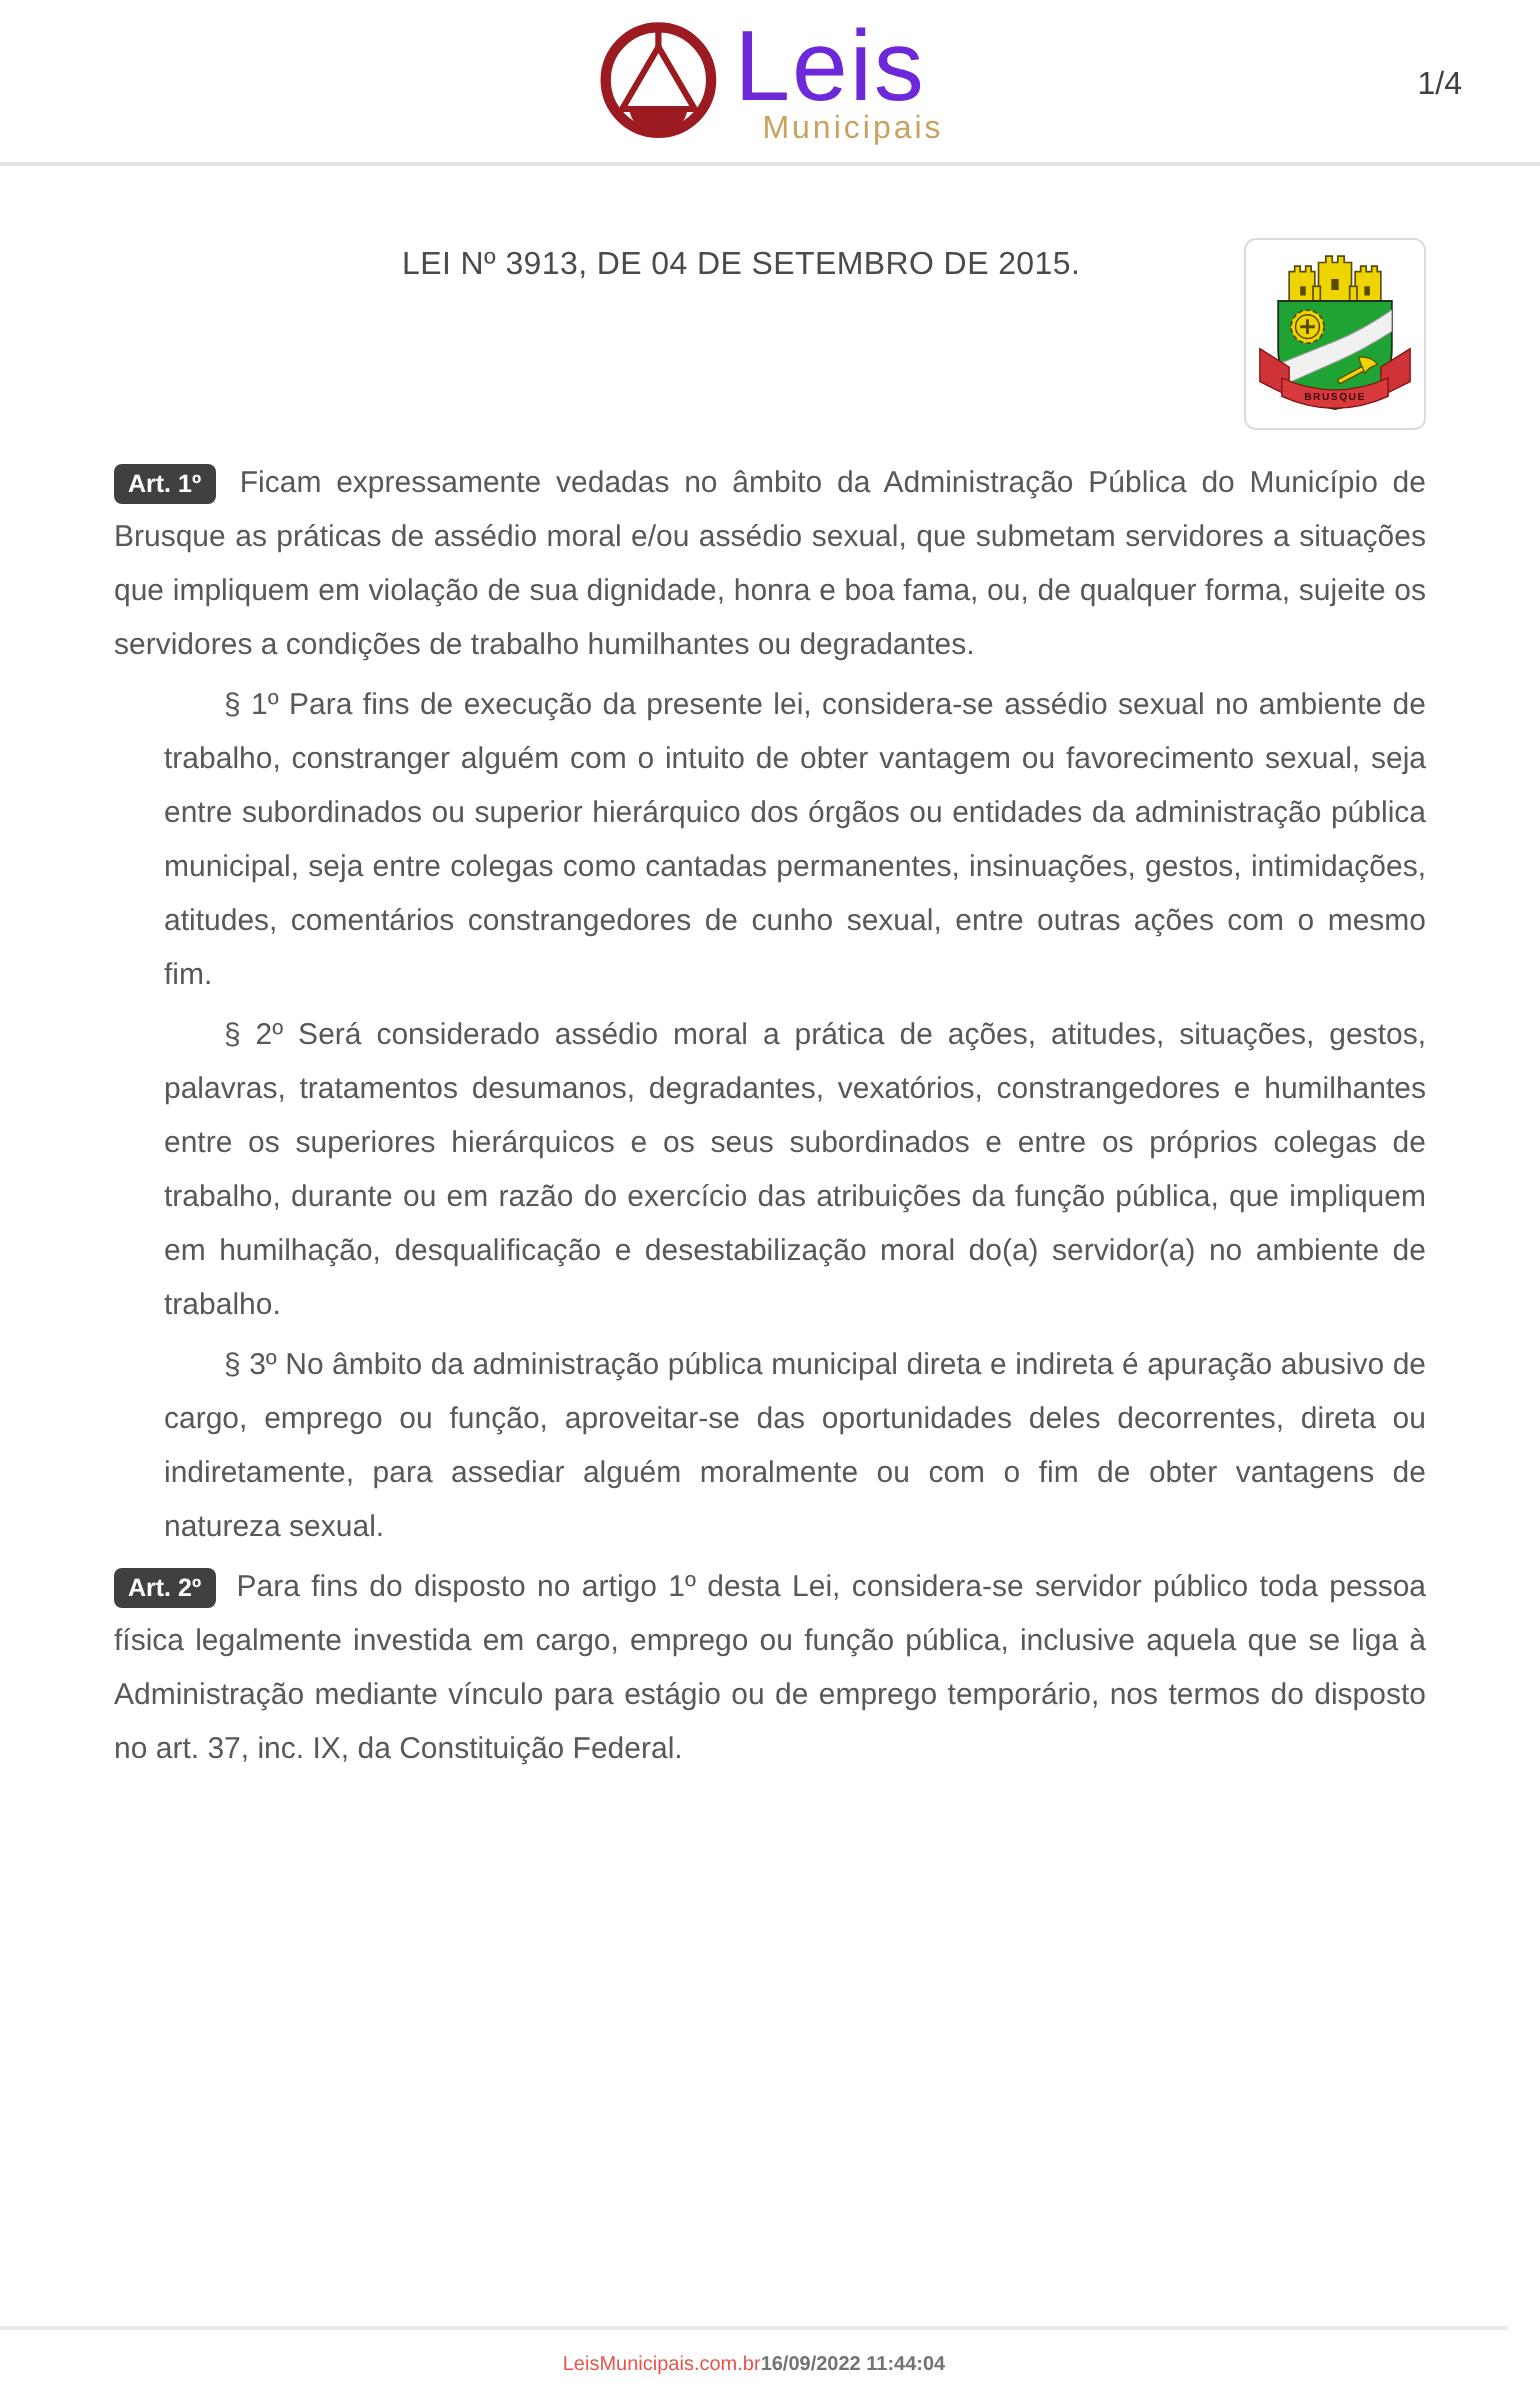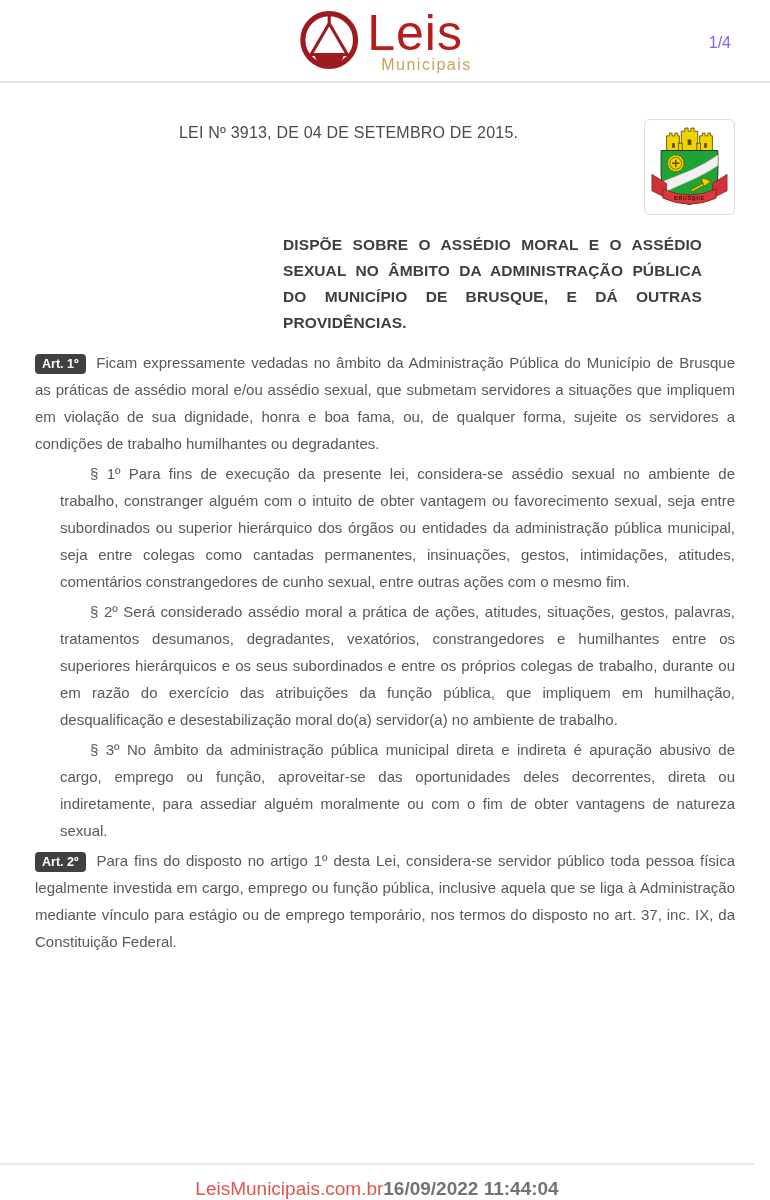--- a/index.html
+++ b/index.html
@@ -23,40 +23,40 @@
     left: 50%; top: 8px;
     transform: translateX(-50%);
     display: flex;
     align-items: flex-start;
     gap: 7px;
   }
   .logo-icon svg { display: block; }
   .logo-text { line-height: 1; }
   .logo-leis {
     font-size: 50px;
-    color: #b91c1c;
+    color: #6d28d9;
     letter-spacing: 1px;
     font-weight: 400;
   }
   .logo-municipais {
     font-size: 16px;
     color: #c9a25d;
     letter-spacing: 1.5px;
     margin-top: -1px;
     margin-left: 14px;
   }
   .page-indicator {
     position: absolute;
     right: 39px; top: 34px;
     font-size: 16px;
-    color: #8b5cf6;
+    color: #404040;
   }
 
   
-  .content { padding: 0 35px; }
+  .content { padding: 0 57px; }
 
   .title-row {
     display: flex;
     justify-content: space-between;
     align-items: flex-start;
     margin-top: 36px;
   }
   .doc-title {
     font-size: 16px;
     font-weight: 400;
@@ -118,23 +118,23 @@
     text-indent: 0;
   }
 
   
   .footer {
     position: absolute;
     left: 0; right: 16px; bottom: 0;
     height: 37px;
     border-top: 2px solid #e8e8e8;
     display: flex;
-    align-items: flex-end;
+    align-items: center;
     justify-content: center;
-    font-size: 19px;
+    font-size: 10px;
     color: #57575a;
     background: #fff;
   }
   .footer a.site-link {
     color: #e2564b;
     text-decoration: none;
     cursor: pointer;
   }
   .footer .timestamp { font-weight: 700; color: #737373; }
   .footer span { white-space: pre; }
@@ -202,21 +202,20 @@
         <g>
           <polygon points="4,56 20,66 20,82 4,74" fill="#cf3337" stroke="#7d1013" stroke-width="0.7"></polygon>
           <polygon points="86,56 70,66 70,82 86,74" fill="#cf3337" stroke="#7d1013" stroke-width="0.7"></polygon>
           <path d="M16,72 Q45,85 74,72 L74,82 Q45,95 16,82 Z" fill="#d8393d" stroke="#7d1013" stroke-width="0.7"></path>
         </g>
         <text x="45" y="84" text-anchor="middle" font-family="Liberation Sans, sans-serif" font-size="5.6" font-weight="bold" fill="#3c0d0e" letter-spacing="0.8">BRUSQUE</text>
       </svg>
     </div>
   </div>
 
-  <p class="summary">DISPÕE SOBRE O ASSÉDIO MORAL E O ASSÉDIO SEXUAL NO ÂMBITO DA ADMINISTRAÇÃO PÚBLICA DO MUNICÍPIO DE BRUSQUE, E DÁ OUTRAS PROVIDÊNCIAS.</p>
 
 
   <div class="paragraphs">
       <p class="para"><span class="art-badge">Art. 1º</span> Ficam expressamente vedadas no âmbito da Administração Pública do Município de Brusque as práticas de assédio moral e/ou assédio sexual, que submetam servidores a situações que impliquem em violação de sua dignidade, honra e boa fama, ou, de qualquer forma, sujeite os servidores a condições de trabalho humilhantes ou degradantes.</p>
       <p class="para indent">§ 1º Para fins de execução da presente lei, considera-se assédio sexual no ambiente de trabalho, constranger alguém com o intuito de obter vantagem ou favorecimento sexual, seja entre subordinados ou superior hierárquico dos órgãos ou entidades da administração pública municipal, seja entre colegas como cantadas permanentes, insinuações, gestos, intimidações, atitudes, comentários constrangedores de cunho sexual, entre outras ações com o mesmo fim.</p>
       <p class="para indent">§ 2º Será considerado assédio moral a prática de ações, atitudes, situações, gestos, palavras, tratamentos desumanos, degradantes, vexatórios, constrangedores e humilhantes entre os superiores hierárquicos e os seus subordinados e entre os próprios colegas de trabalho, durante ou em razão do exercício das atribuições da função pública, que impliquem em humilhação, desqualificação e desestabilização moral do(a) servidor(a) no ambiente de trabalho.</p>
       <p class="para indent">§ 3º No âmbito da administração pública municipal direta e indireta é apuração abusivo de cargo, emprego ou função, aproveitar-se das oportunidades deles decorrentes, direta ou indiretamente, para assediar alguém moralmente ou com o fim de obter vantagens de natureza sexual.</p>
       <p class="para"><span class="art-badge">Art. 2º</span> Para fins do disposto no artigo 1º desta Lei, considera-se servidor público toda pessoa física legalmente investida em cargo, emprego ou função pública, inclusive aquela que se liga à Administração mediante vínculo para estágio ou de emprego temporário, nos termos do disposto no art. 37, inc. IX, da Constituição Federal.</p>
     </div>
 

